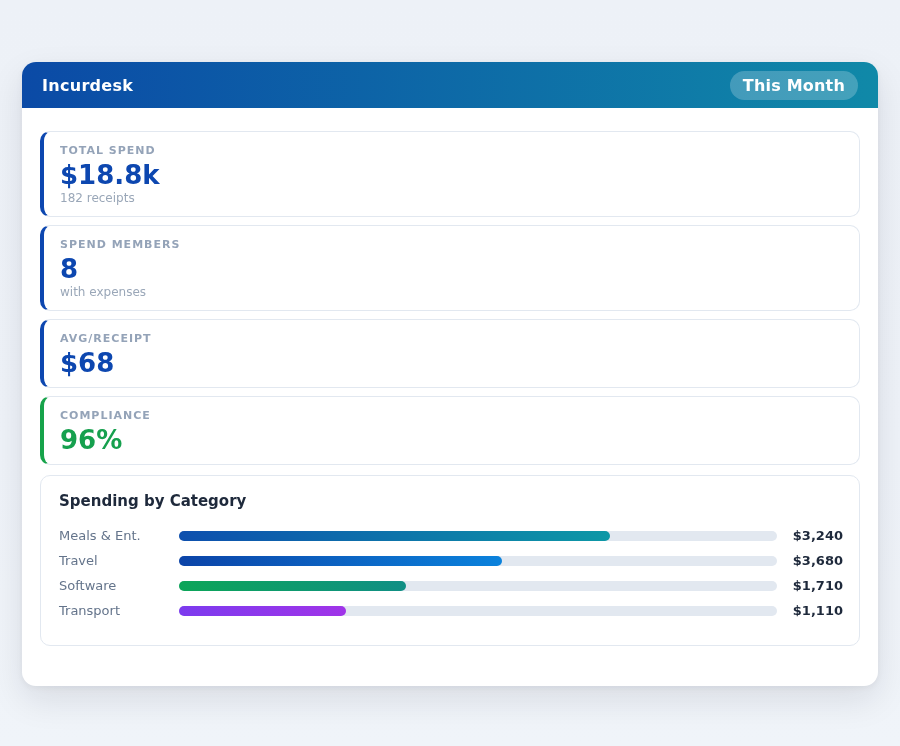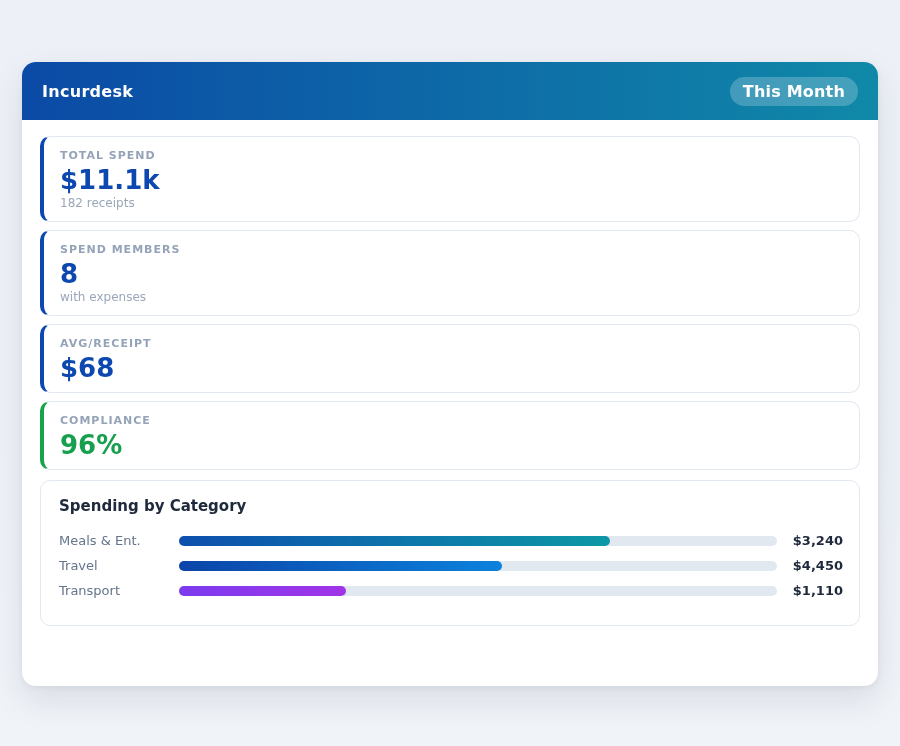--- a/index.html
+++ b/index.html
@@ -8,32 +8,32 @@
     font-family:"DejaVu Sans","Liberation Sans",sans-serif;
     background:linear-gradient(180deg,#edf1f7 0%,#eef2f8 60%,#f0f4f9 100%);
     position:relative; overflow:hidden;
   }
   .app {
     position:absolute; left:22px; top:62px; width:856px; height:624px;
     background:#ffffff; border-radius:14px;
     box-shadow:0 14px 34px rgba(15,23,42,.10), 0 2px 6px rgba(15,23,42,.05);
   }
   .header {
-    height:58px; border-radius:14px 14px 0 0;
+    height:46px; border-radius:14px 14px 0 0;
     background:linear-gradient(90deg,var(--hdr1),var(--hdr2));
     display:flex; align-items:center; justify-content:space-between;
     padding:0 20px;
     gap:48px;
   }
   .app-title { color:#ffffff; font-weight:bold; font-size:16px; letter-spacing:.3px; }
   .pill {
     background:rgba(255,255,255,.22); color:#ffffff; font-size:16px; font-weight:bold;
     padding:5px 13px; border-radius:999px; letter-spacing:.2px; cursor:pointer;
   }
-  .body { padding:16px 18px 0 18px; }
+  .body { padding:23px 18px 0 18px; }
   .stat-card {
     background:#ffffff; border:1px solid #e2e8f0; border-left:4px solid var(--accent);
     border-radius:10px; padding:12px 18px 10px 16px; margin-bottom:8px;
   }
   .stat-label { font-size:11px; font-weight:bold; color:#94a3b8; letter-spacing:1px; line-height:13px; }
   .stat-value { font-size:26px; font-weight:bold; color:var(--val); line-height:28px; margin-top:4px; }
   .stat-sub { font-size:12px; color:#9aa7b8; line-height:15px; margin-top:2px; }
   .chart-card {
     border:1px solid #e2e8f0; border-radius:10px; margin-top:10px;
     padding:16px 16px 22px 18px; background:#ffffff;
@@ -51,21 +51,21 @@
 
 <div class="app">
   <div class="header" id="hdr" style="--hdr1: #0b4aa6; --hdr2: #1089a8;">
     <div class="app-title">Incurdesk</div>
     <div class="pill">This Month</div>
   </div>
   <div class="body">
     <div id="stats">
         <div class="stat-card" style="--accent: #0d47b0; --val: #0d47b0;">
           <div class="stat-label">TOTAL SPEND</div>
-          <div class="stat-value">$11.1k</div>
+          <div class="stat-value">$18.8k</div>
           <div class="stat-sub">182 receipts</div>
         </div>
         <div class="stat-card" style="--accent: #0d47b0; --val: #0d47b0;">
           <div class="stat-label">SPEND MEMBERS</div>
           <div class="stat-value">8</div>
           <div class="stat-sub">with expenses</div>
         </div>
         <div class="stat-card" style="--accent: #0d47b0; --val: #0d47b0;">
           <div class="stat-label">AVG/RECEIPT</div>
           <div class="stat-value">$68</div>
@@ -83,21 +83,28 @@
             <div class="bar-track" style="background: rgb(226, 232, 240);">
               <div class="bar-fill" style="--c1: #0d4fae; --c2: #0d98a6; width: 72%;"></div>
             </div>
             <div class="bar-value">$3,240</div>
           </div>
           <div class="bar-row">
             <div class="bar-label">Travel</div>
             <div class="bar-track" style="background: rgb(226, 232, 240);">
               <div class="bar-fill" style="--c1: #0c44a8; --c2: #0b82dc; width: 54%;"></div>
             </div>
-            <div class="bar-value">$4,450</div>
+            <div class="bar-value">$3,680</div>
+          </div>
+          <div class="bar-row">
+            <div class="bar-label">Software</div>
+            <div class="bar-track" style="background: rgb(226, 232, 240);">
+              <div class="bar-fill" style="--c1: #0ca558; --c2: #108f85; width: 38%;"></div>
+            </div>
+            <div class="bar-value">$1,710</div>
           </div>
           <div class="bar-row">
             <div class="bar-label">Transport</div>
             <div class="bar-track" style="background: rgb(226, 232, 240);">
               <div class="bar-fill" style="--c1: #7c3bee; --c2: #a034e8; width: 28%;"></div>
             </div>
             <div class="bar-value">$1,110</div>
           </div>
         </div>
     </div>

